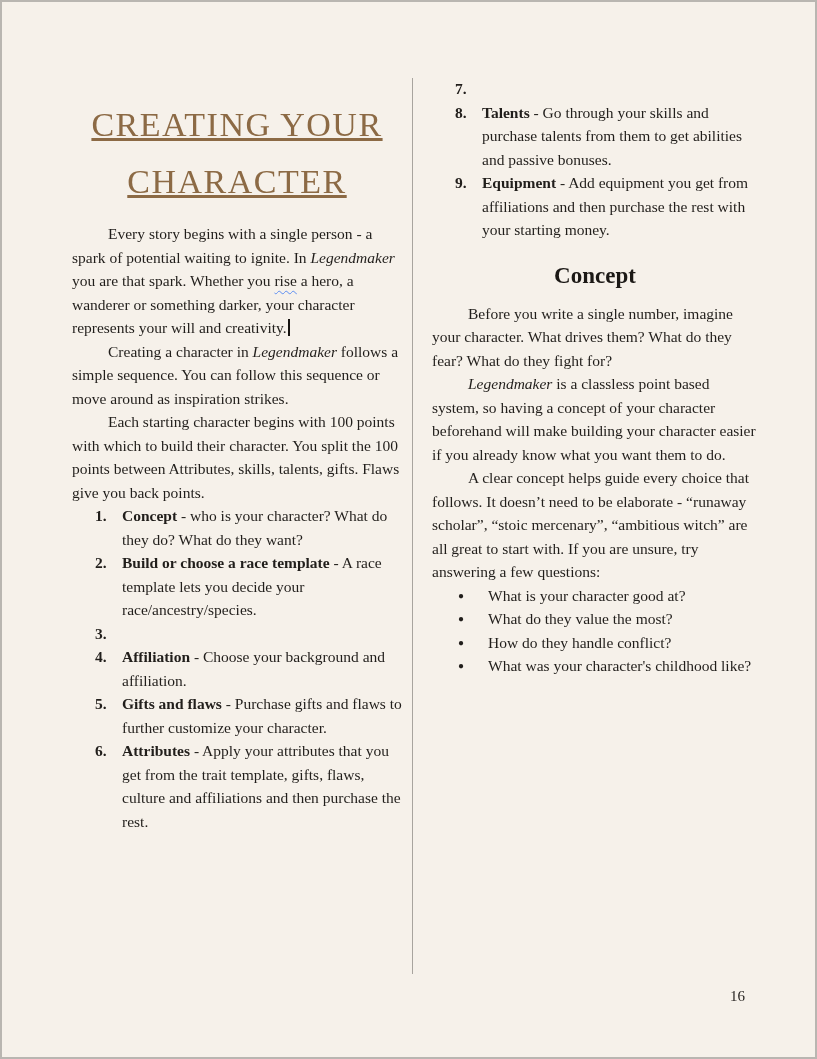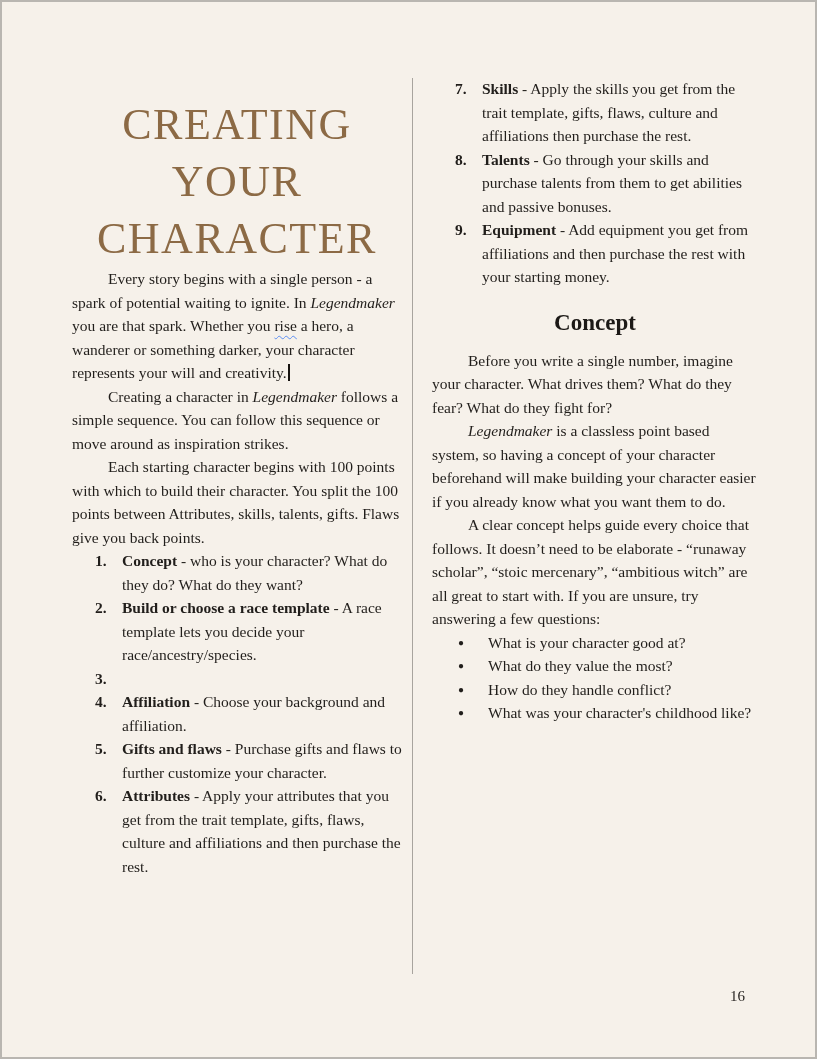--- a/index.html
+++ b/index.html
@@ -20,38 +20,39 @@
   .col-left { position: absolute; left: 70px; top: 0; width: 330px; }
   .col-right { position: absolute; left: 430px; top: 75px; width: 326px; }
   .divider {
     position: absolute; left: 410px; top: 76px;
     width: 1px; height: 896px;
     background: #a8a49e;
   }
   .doc-title {
     margin: 94px 0 0;
     font-weight: 400;
-    font-size: 44px;
+    font-size: 34px;
     line-height: 57px;
     color: #8c6a45;
     text-align: center;
     letter-spacing: 1.5px;
+    text-decoration: underline;
   }
   .title-line { display: block; }
   .section-heading {
     font-size: 23px;
     line-height: 31px;
     font-weight: 700;
     text-align: center;
     margin: 18px 0 11px;
     color: #1c1916;
   }
   .body { font-size: 15.5px; line-height: 23.5px; margin: 0; }
   .indent { text-indent: 36px; }
-  .intro { }
+  .intro { margin-top: 12px; }
   .num-list { margin: 0; }
   .li { display: flex; font-size: 15.5px; line-height: 23.5px; }
   .num { flex: none; width: 27px; margin-left: 23px; font-weight: 700; }
   .li-body { flex: 1; }
   .li-body b { font-weight: 700; }
   em { font-style: italic; }
   .bullet-li .bullet {
     flex: none; width: 30px; margin-left: 26px;
     font-size: 10px; line-height: 23.5px;
   }
@@ -118,21 +119,20 @@
       </div>
     </div>
   </div>
 
   <div class="divider"></div>
 
   <div class="col-right">
     <div class="num-list">
       <div class="li">
         <span class="num">7.</span>
-        <span class="li-body"><b>Skills</b><span> - Apply the skills you get from the trait template, gifts, flaws, culture and affiliations then purchase the rest.</span></span>
       </div>
       <div class="li">
         <span class="num">8.</span>
         <span class="li-body"><b>Talents</b><span> - Go through your skills and purchase talents from them to get abilities and passive bonuses.</span></span>
       </div>
       <div class="li">
         <span class="num">9.</span>
         <span class="li-body"><b>Equipment</b><span> - Add equipment you get from affiliations and then purchase the rest with your starting money.</span></span>
       </div>
     </div>

